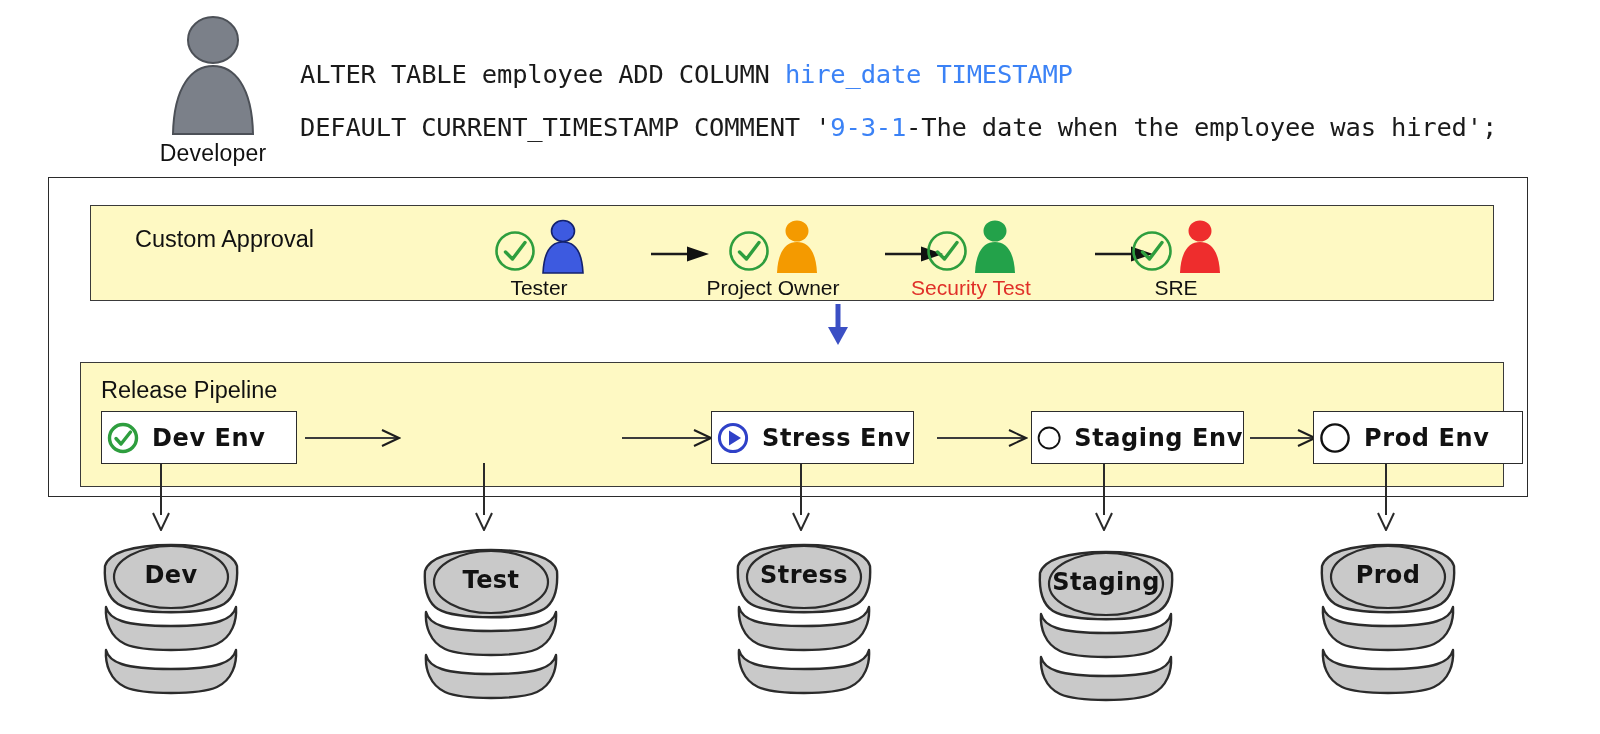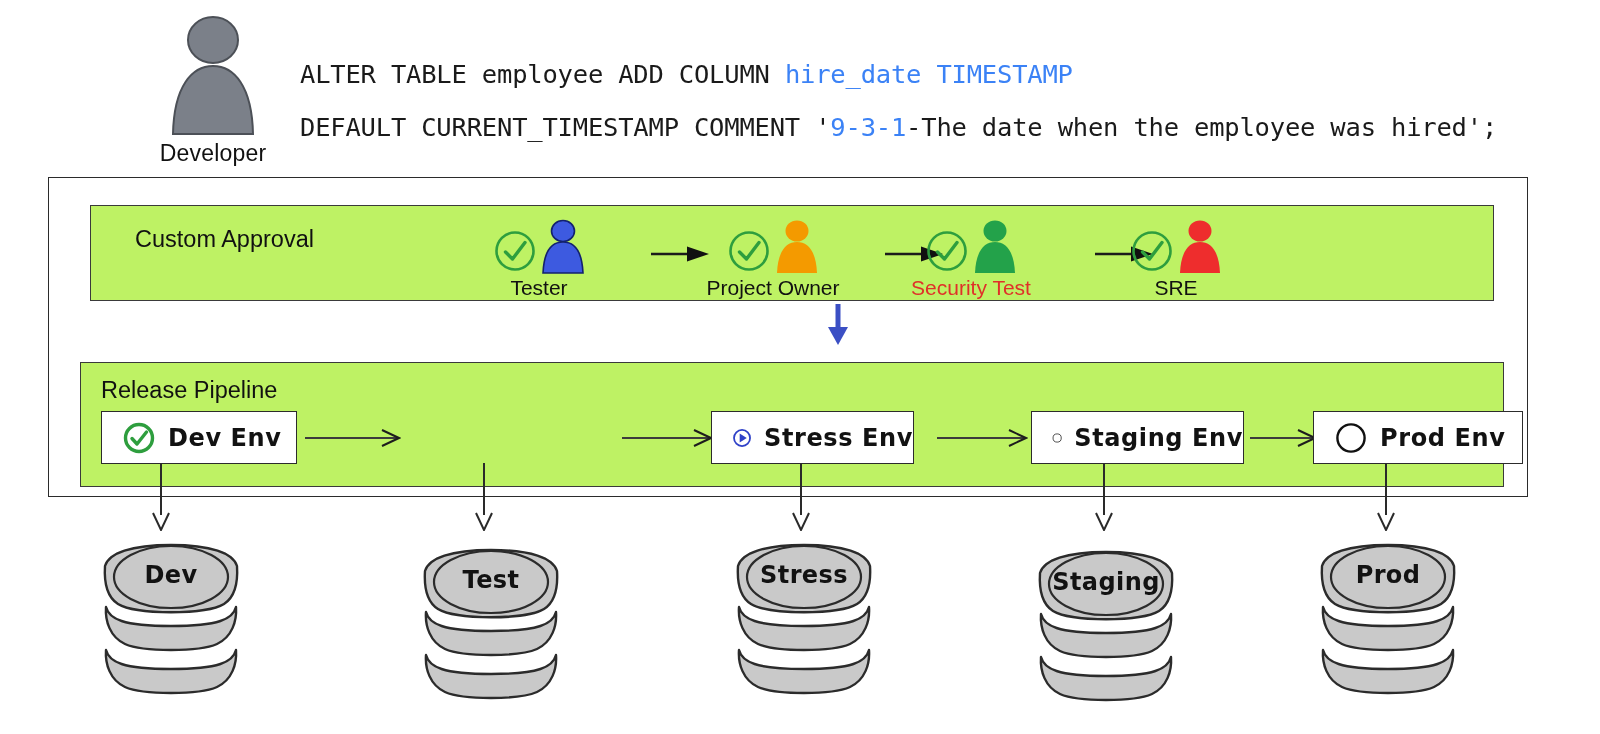--- a/index.html
+++ b/index.html
@@ -47,21 +47,21 @@
     position: absolute;
     left: 48px; top: 177px;
     width: 1480px; height: 320px;
     border: 1.6px solid #2b2b2b;
     background: #ffffff;
   }
 
   .inner-panel {
     position: absolute;
     border: 1.6px solid #3a3a3a;
-    background: #bef264;
+    background: #fef9c3;
   }
   .panel-title {
     position: absolute;
     font-size: 23.5px;
     color: #111111;
     white-space: nowrap;
   }
 
   
   #approval-panel { left: 41px; top: 27px; width: 1404px; height: 96px; }
@@ -112,21 +112,21 @@
     width: 1424px; height: 62px;
   }
   .env-stage {
     position: absolute;
     top: 0;
     height: 53px;
     border: 1.6px solid #2c2c2c;
     background: #ffffff;
     display: flex;
     align-items: center;
-    padding-left: 20px;
+    padding-left: 4px;
     gap: 12px;
   }
   .env-stage .env-label {
     font-family: "DejaVu Sans", sans-serif;
     font-size: 24px;
     font-weight: 700;
     color: #121212;
     letter-spacing: .6px;
     white-space: nowrap;
   }

